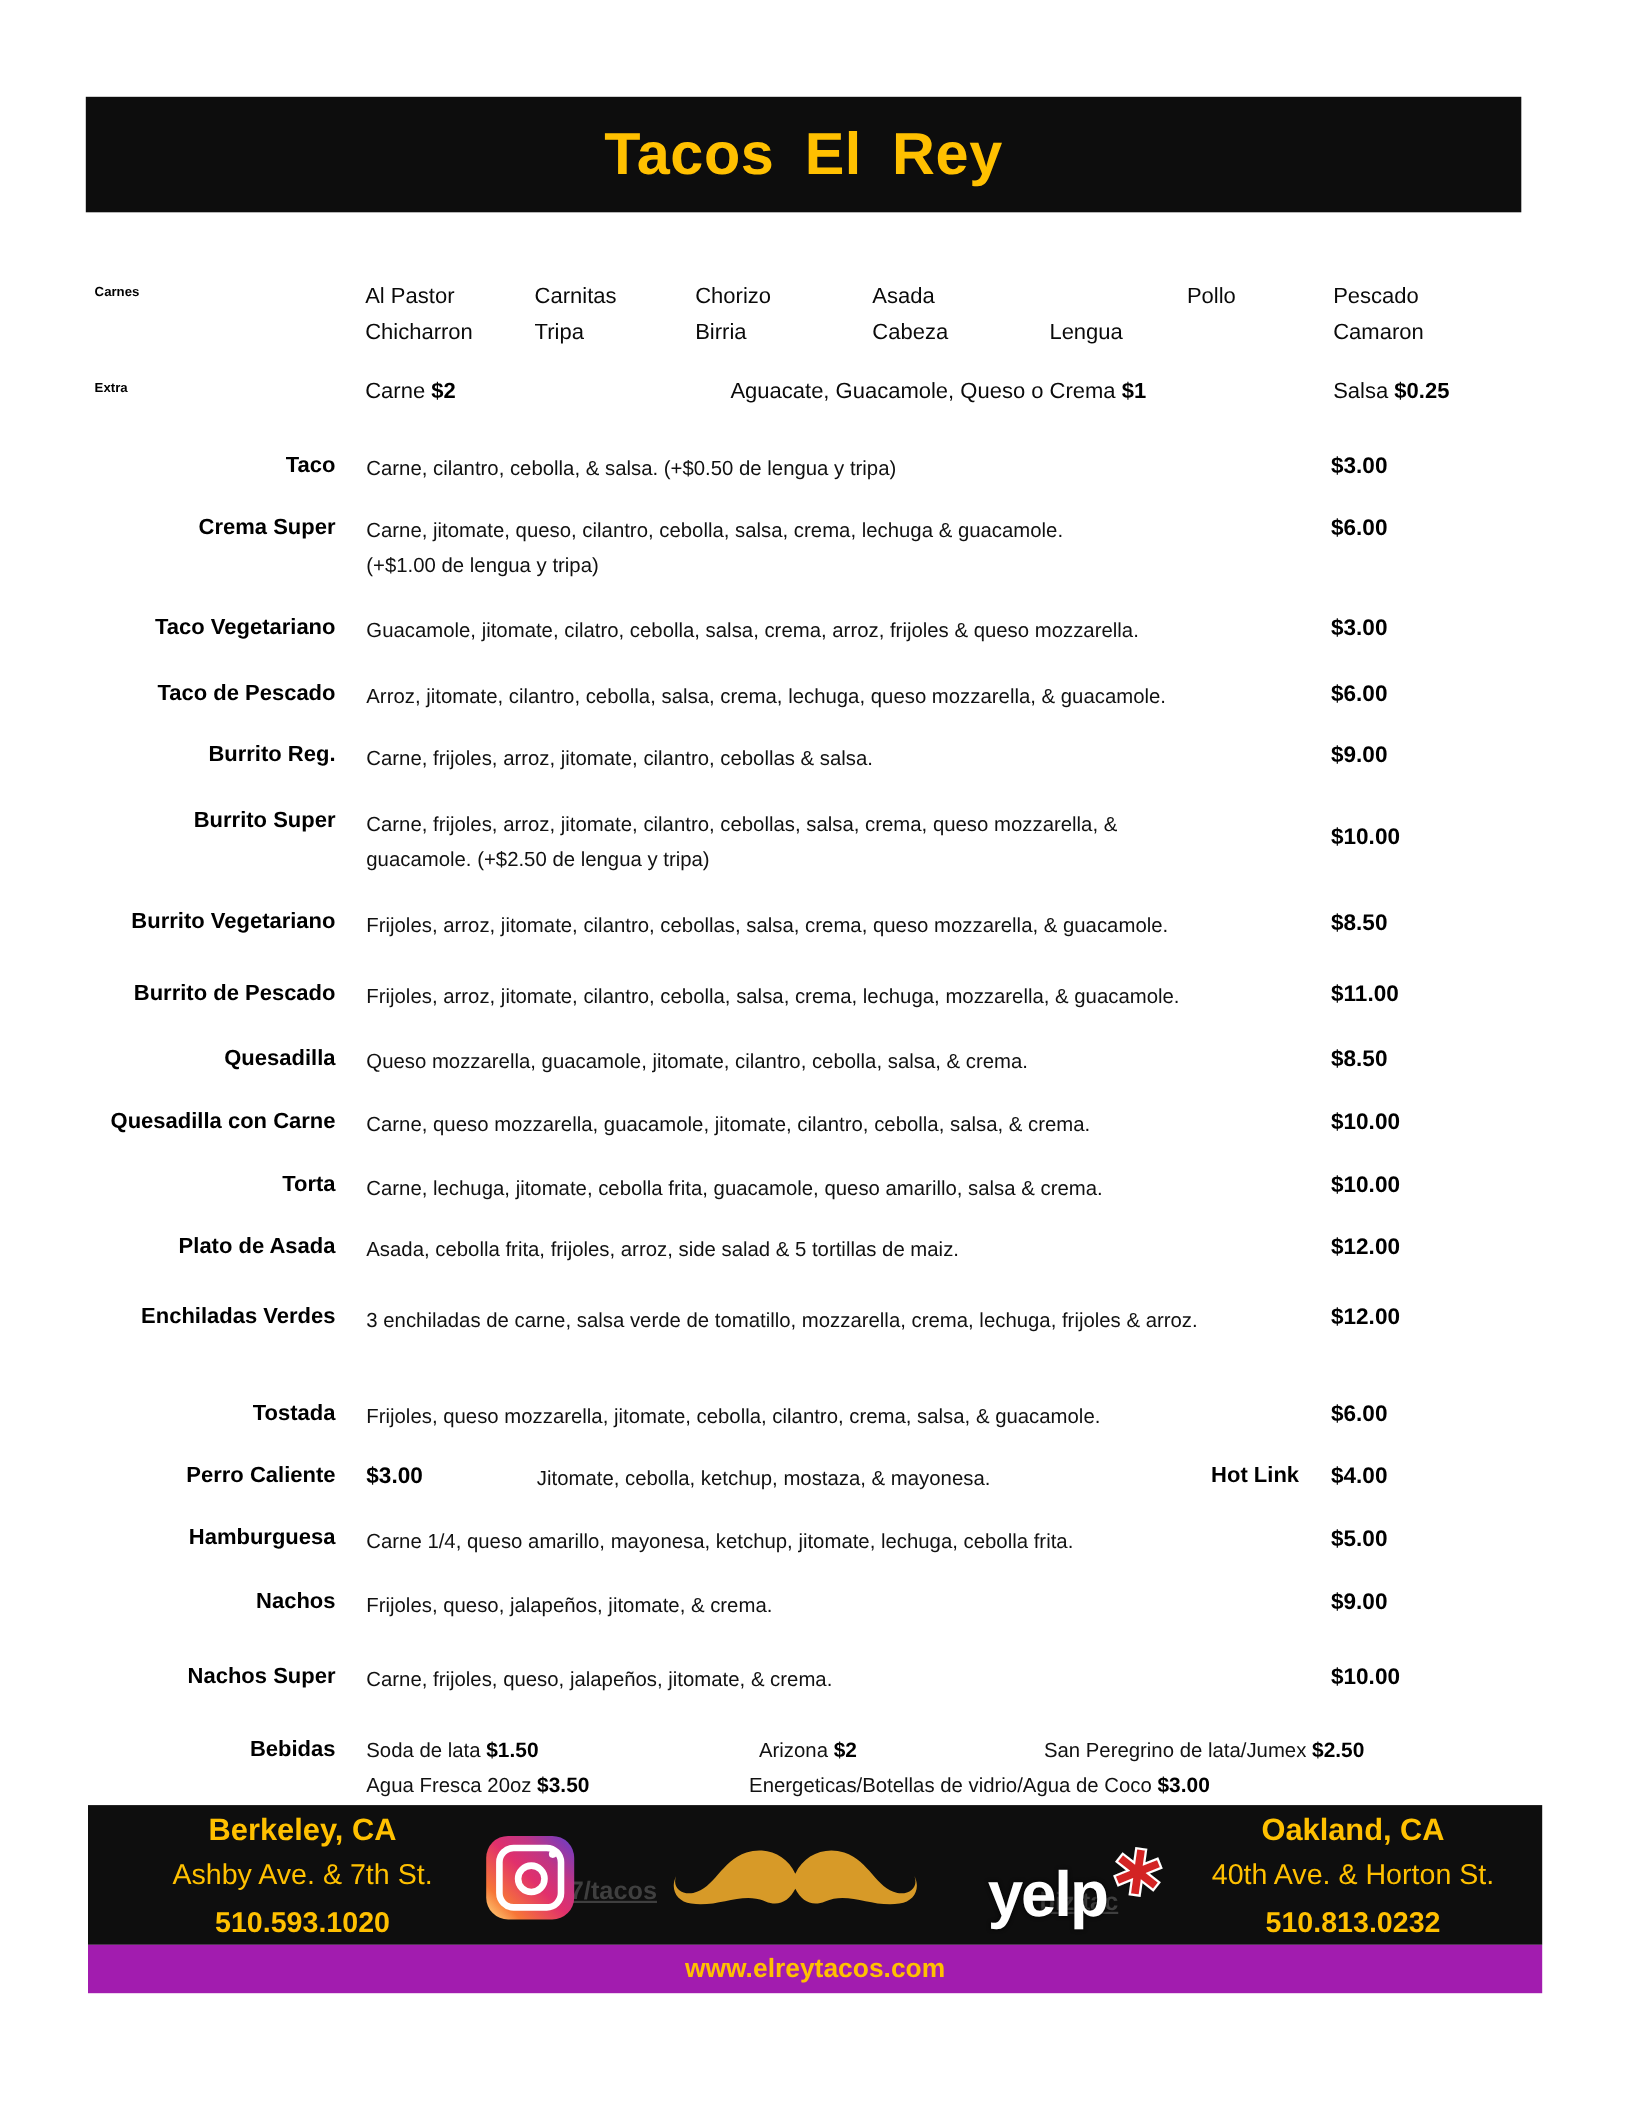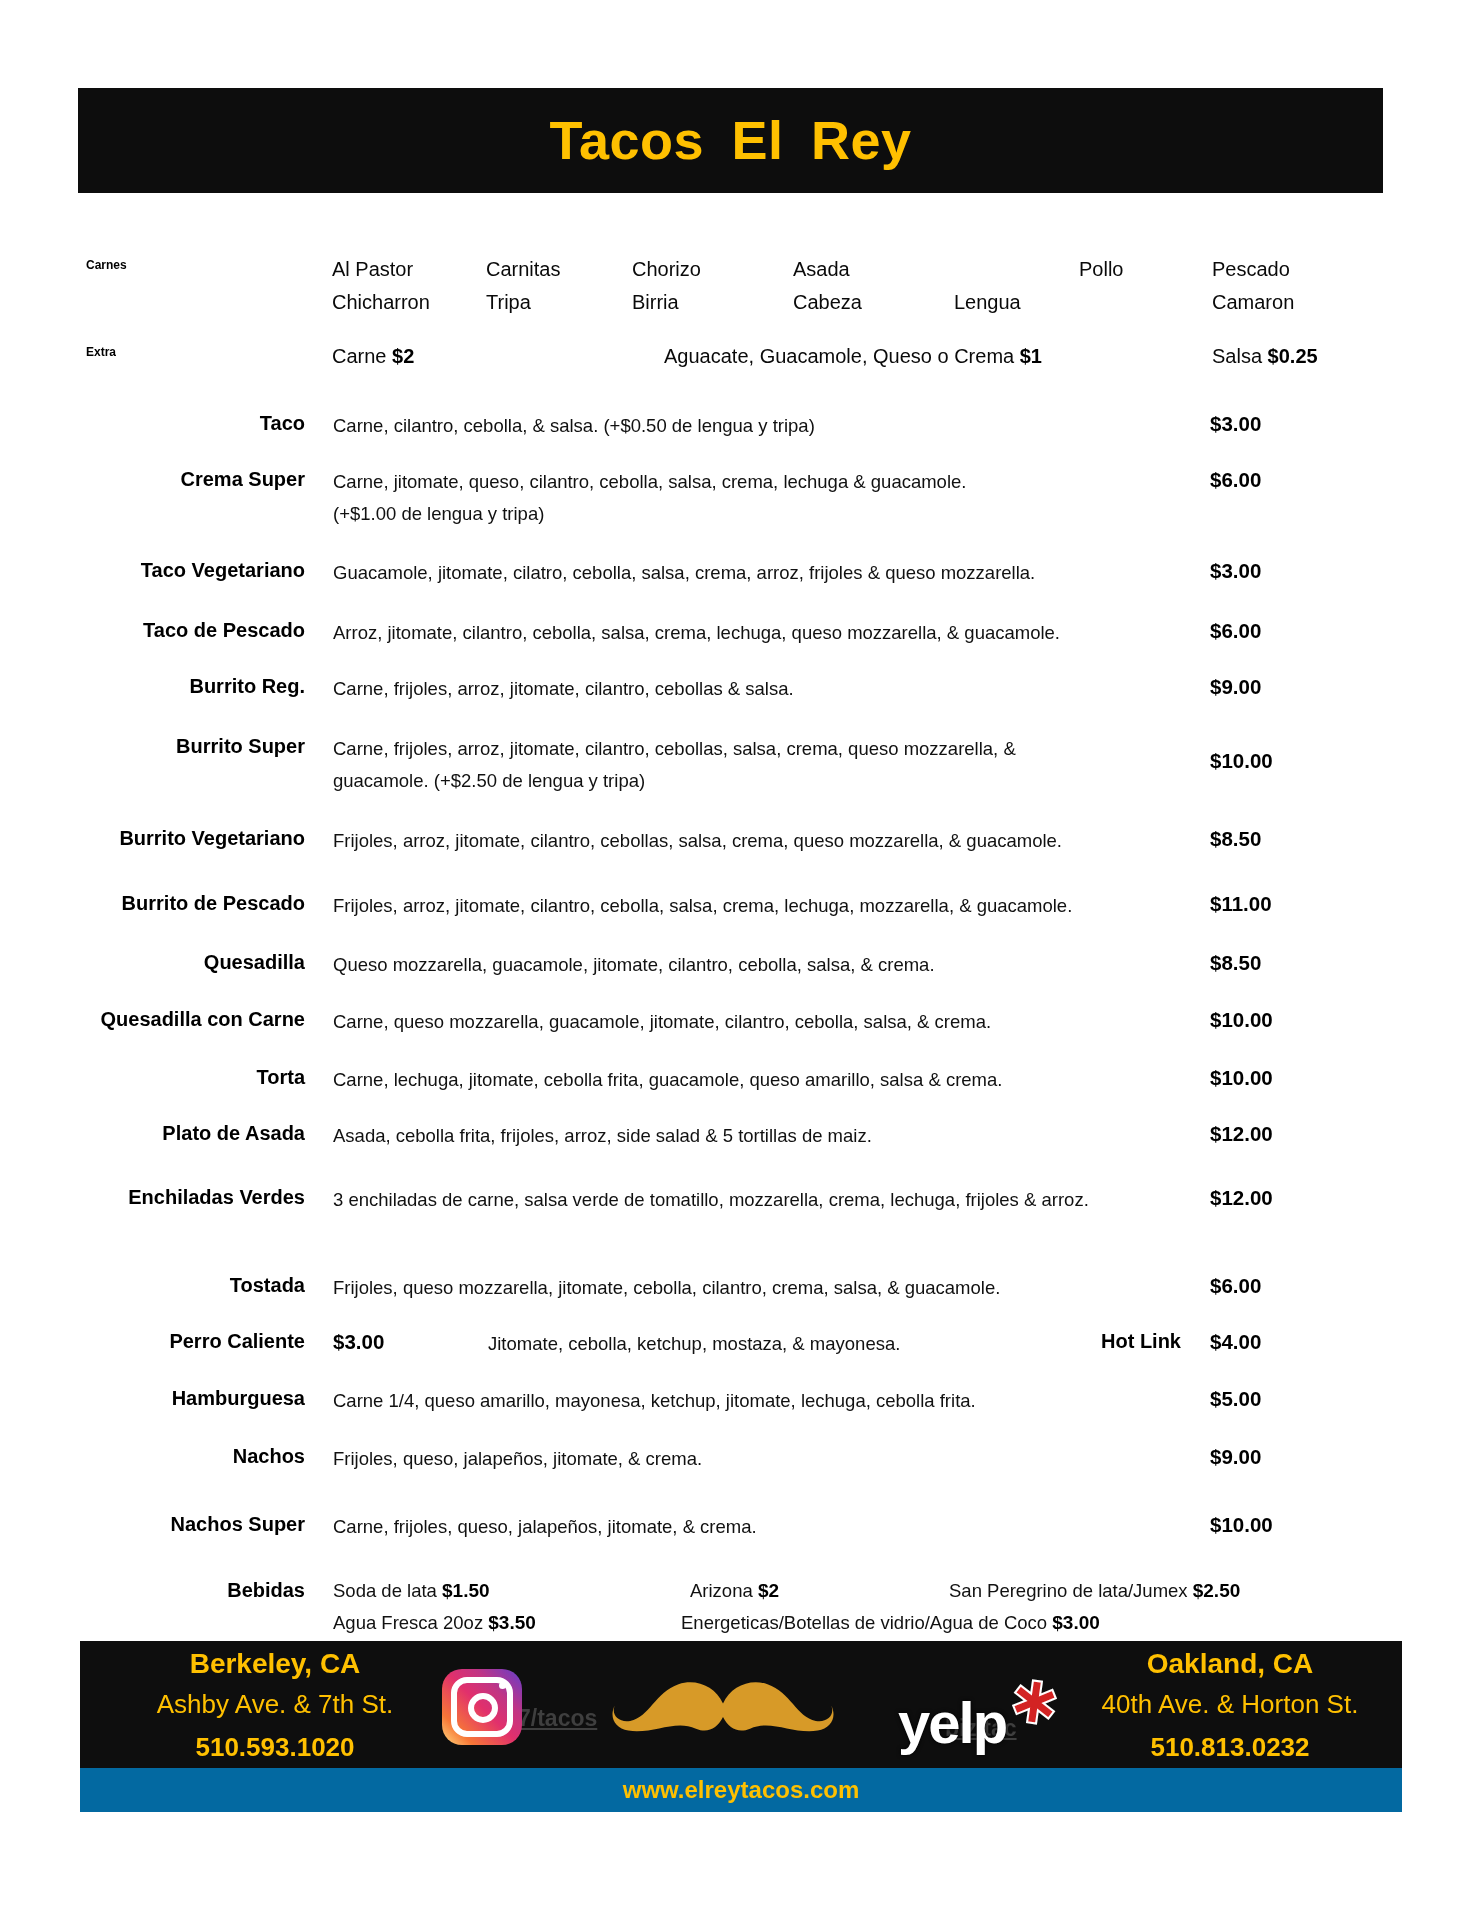--- a/index.html
+++ b/index.html
@@ -19,21 +19,21 @@
   .price{position:absolute;left:1130px;top:0;font-weight:700;font-size:20.5px;white-space:nowrap;}
   .word{position:absolute;top:0;font-size:20px;white-space:nowrap;color:#0a0a0a;}
   .word b,.inline-price{font-weight:700;color:#000;}
   .section-label{position:absolute;left:6px;top:0;font-weight:700;font-size:12px;}
   .hotlink{position:absolute;left:1021px;top:0;font-weight:700;font-size:20px;white-space:nowrap;}
   .price-self{position:absolute;left:253px;top:0;font-weight:700;font-size:20.5px;}
   .bebida{position:absolute;top:1px;font-size:18.5px;color:#111;white-space:nowrap;}
   .bebida b{font-size:19px;color:#000;}
   
   .footer-band{position:absolute;left:80px;top:1641px;width:1322px;height:127px;background:#0e0e0e;}
-  .www-band{position:absolute;left:80px;top:1768px;width:1322px;height:44px;background:#0369a1;}
+  .www-band{position:absolute;left:80px;top:1768px;width:1322px;height:44px;background:#a21caf;}
   .website{width:100%;text-align:center;line-height:44px;font-weight:700;font-size:24px;color:#FFC000;}
   .loc-col{position:absolute;top:0;width:330px;text-align:center;color:#FFC000;}
   .loc-city{position:absolute;top:7px;width:100%;font-weight:700;font-size:28px;}
   .loc-addr{position:absolute;top:48px;width:100%;font-size:26px;font-weight:400;}
   .loc-phone{position:absolute;top:91px;width:100%;font-weight:700;font-size:26px;}
   
   .ig{position:absolute;left:362px;top:28px;width:80px;height:76px;border-radius:20px;
       background:linear-gradient(45deg,#FFDC80 0%,#F77737 20%,#E1306C 50%,#C13584 70%,#833AB4 90%,#5851DB 100%);z-index:2;}
   .ig::before{content:"";position:absolute;left:9px;top:8px;right:9px;bottom:8px;border:6px solid #fff;border-radius:16px;}
   .ig::after{content:"";position:absolute;left:26px;top:24px;width:18px;height:18px;border:6px solid #fff;border-radius:50%;}

